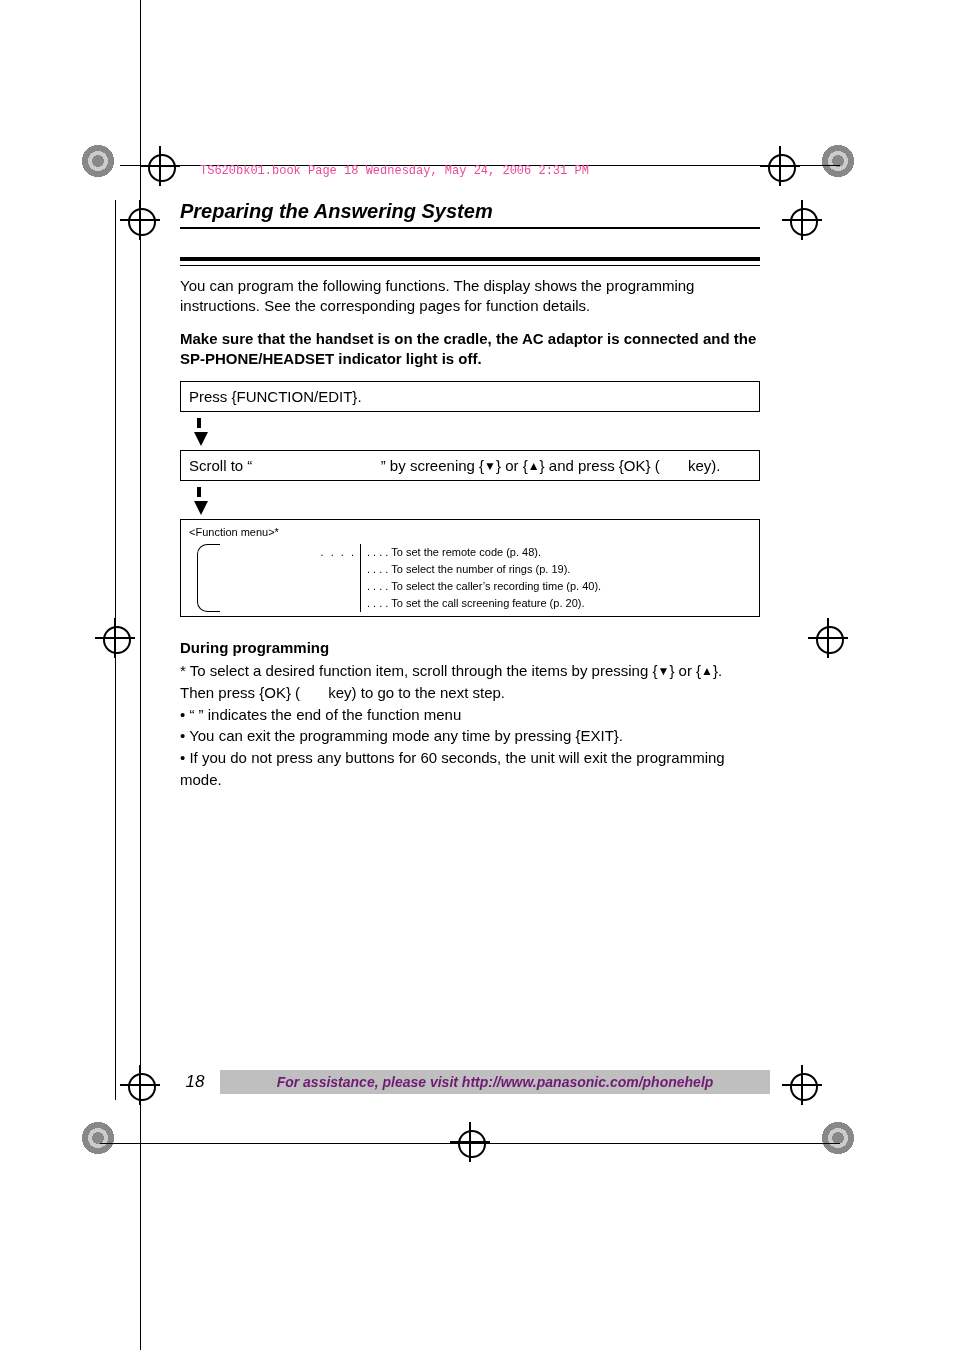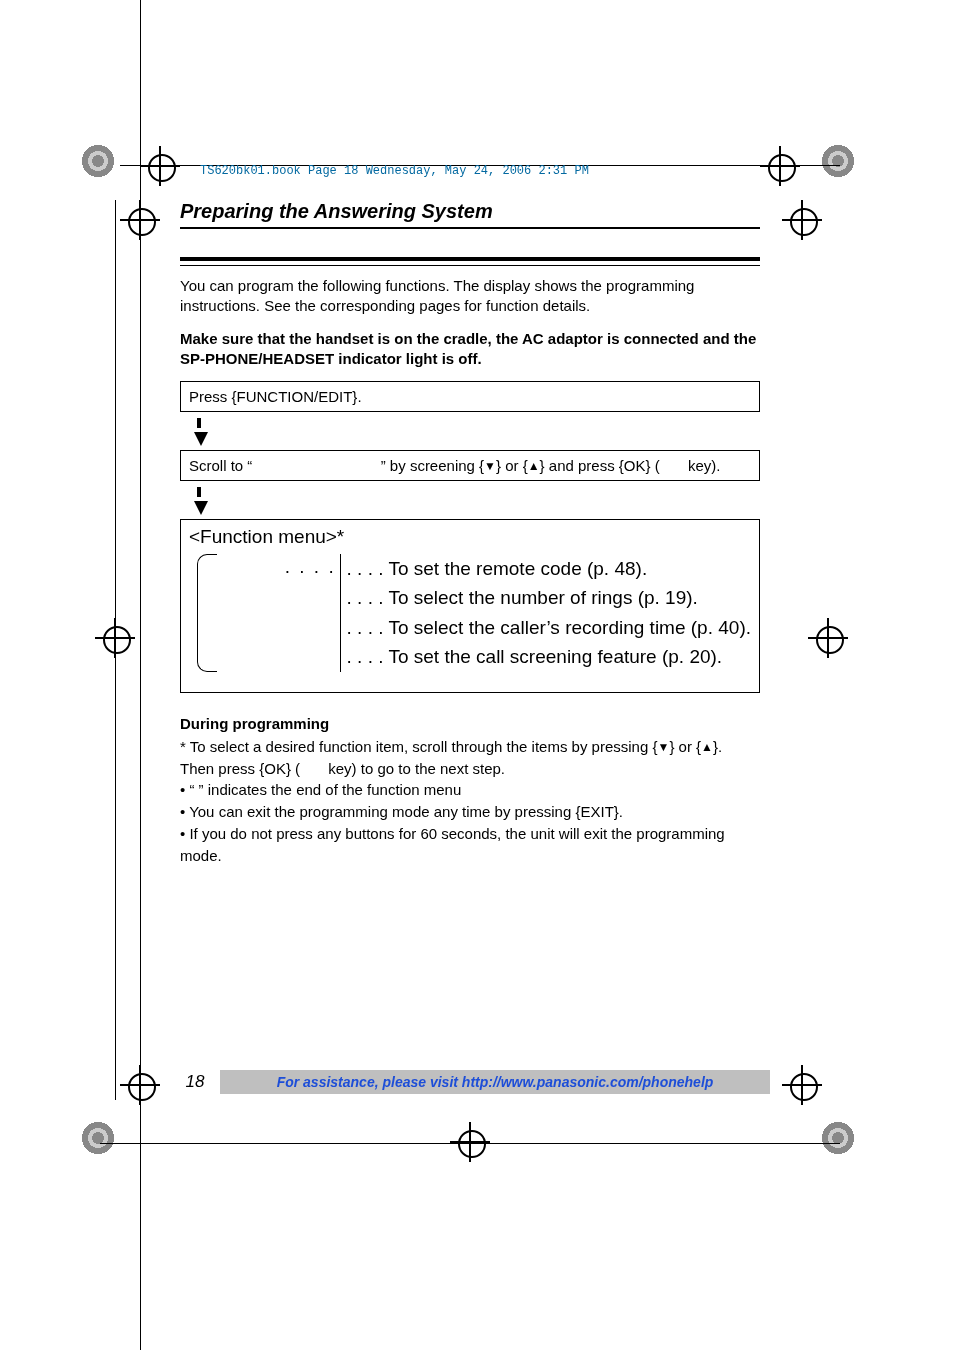--- a/index.html
+++ b/index.html
@@ -41,21 +41,21 @@
     left: 180px;
     top: 200px;
     width: 580px;
   }
   .runhead {
     position: absolute;
     left: 200px;
     top: 164px;
     font-family: "Courier New", monospace;
     font-size: 12px;
-    color: #0369a1;
+    color: #ec4899;
   }
   .section-title {
     font-style: italic;
     font-weight: bold;
     font-size: 20px;
     border-bottom: 2px solid #000;
     padding-bottom: 4px;
     margin-bottom: 28px;
   }
   .rule-top { border-top: 4px solid #000; height: 0; margin-bottom: 4px; }
@@ -86,22 +86,22 @@
     margin-left: 17px;
   }
   .key { font-weight: normal; }
   .keyglyph {
     display: inline-block;
     font-size: 12px;
     vertical-align: 1px;
   }
   .funcbox {
     border: 1.5px solid #000;
-    padding: 6px 8px 20px 8px;
-    font-size: 19px;
+    padding: 6px 8px 4px 8px;
+    font-size: 11px;
   }
   .funcbox .hdr { margin-bottom: 6px; }
   .bracket-wrap {
     display: flex;
     align-items: stretch;
     margin-left: 8px;
   }
   .bracket {
     width: 22px;
     border: 1.5px solid #000;
@@ -131,21 +131,21 @@
   }
   .pageno {
     font-style: italic;
     font-size: 17px;
     width: 50px;
     text-align: center;
   }
   .footbar {
     flex: 1;
     background: #bfbfbf;
-    color: #1d4ed8;
+    color: #701a75;
     font-weight: bold;
     font-style: italic;
     font-size: 14px;
     text-align: center;
     padding: 4px 0;
   }
 </style>
 </head>
 <body>
 

